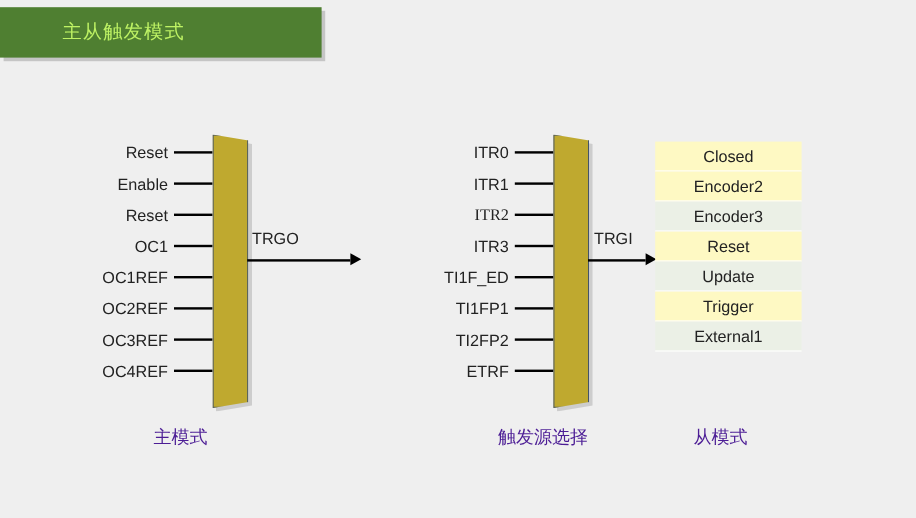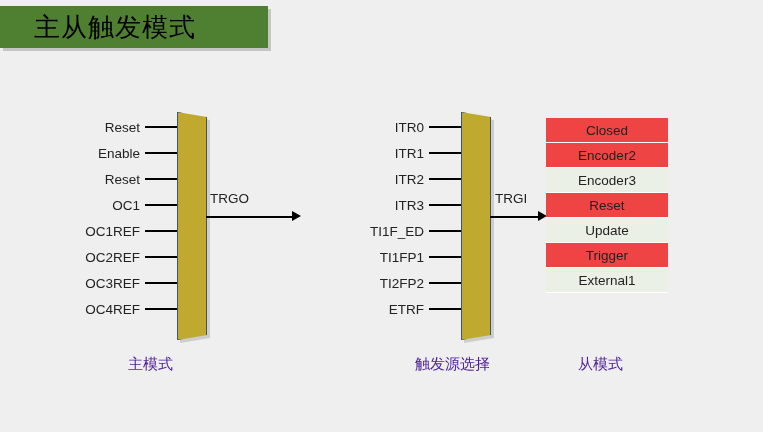--- a/index.html
+++ b/index.html
@@ -20,24 +20,24 @@
     position: absolute;
     left: 0;
     top: 6px;
     width: 268px;
     height: 42px;
     background: #4f7f31;
     box-shadow: 3px 3px 0 rgba(120,120,120,0.35);
   }
   #title-text {
     position: absolute;
-    left: 34px;
+    left: 52px;
     top: 9px;
-    color: #000000;
-    font-size: 26px;
+    color: #bef264;
+    font-size: 16px;
     line-height: 24px;
     letter-spacing: 1px;
     white-space: nowrap;
     font-family: "DejaVu Sans", "Liberation Sans", sans-serif;
   }
 
   
   #diagram {
     position: absolute;
     left: 0; top: 0;
@@ -117,21 +117,21 @@
   }
   .slave-row {
     height: 25px;
     line-height: 25px;
     text-align: center;
     font-size: 13.5px;
     color: #222222;
     border-bottom: 1px solid #ffffff;
     box-sizing: border-box;
   }
-  .slave-row.dark  { background: #ef4444; }
+  .slave-row.dark  { background: #fef9c3; }
   .slave-row.light { background: #ebf0e6; }
 
   
   .caption {
     position: absolute;
     font-size: 15px;
     color: #4c1d95;
     white-space: nowrap;
     font-family: "DejaVu Sans", "Liberation Sans", sans-serif;
   }
@@ -196,21 +196,21 @@
     <div class="mux" id="trigger-mux" style="left:461px; top:112px;"></div>
 
     <div class="in-row" style="left:346px; top:118px; width:115px;">
       <div class="in-label" style="width:78px;">ITR0</div>
       <div class="in-line" style="width:32px; margin-left:5px;"></div>
     </div>
     <div class="in-row" style="left:346px; top:144px; width:115px;">
       <div class="in-label" style="width:78px;">ITR1</div>
       <div class="in-line" style="width:32px; margin-left:5px;"></div>
     </div>
-    <div class="in-row" style="left:346px; top:170px; width:115px;">
+    <div class="in-row" style="left:346px; top:170px; width:115px;font-family:Liberation Serif, serif;">
       <div class="in-label" style="width:78px;">ITR2</div>
       <div class="in-line" style="width:32px; margin-left:5px;"></div>
     </div>
     <div class="in-row" style="left:346px; top:196px; width:115px;">
       <div class="in-label" style="width:78px;">ITR3</div>
       <div class="in-line" style="width:32px; margin-left:5px;"></div>
     </div>
     <div class="in-row" style="left:346px; top:222px; width:115px;">
       <div class="in-label" style="width:78px;">TI1F_ED</div>
       <div class="in-line" style="width:32px; margin-left:5px;"></div>

